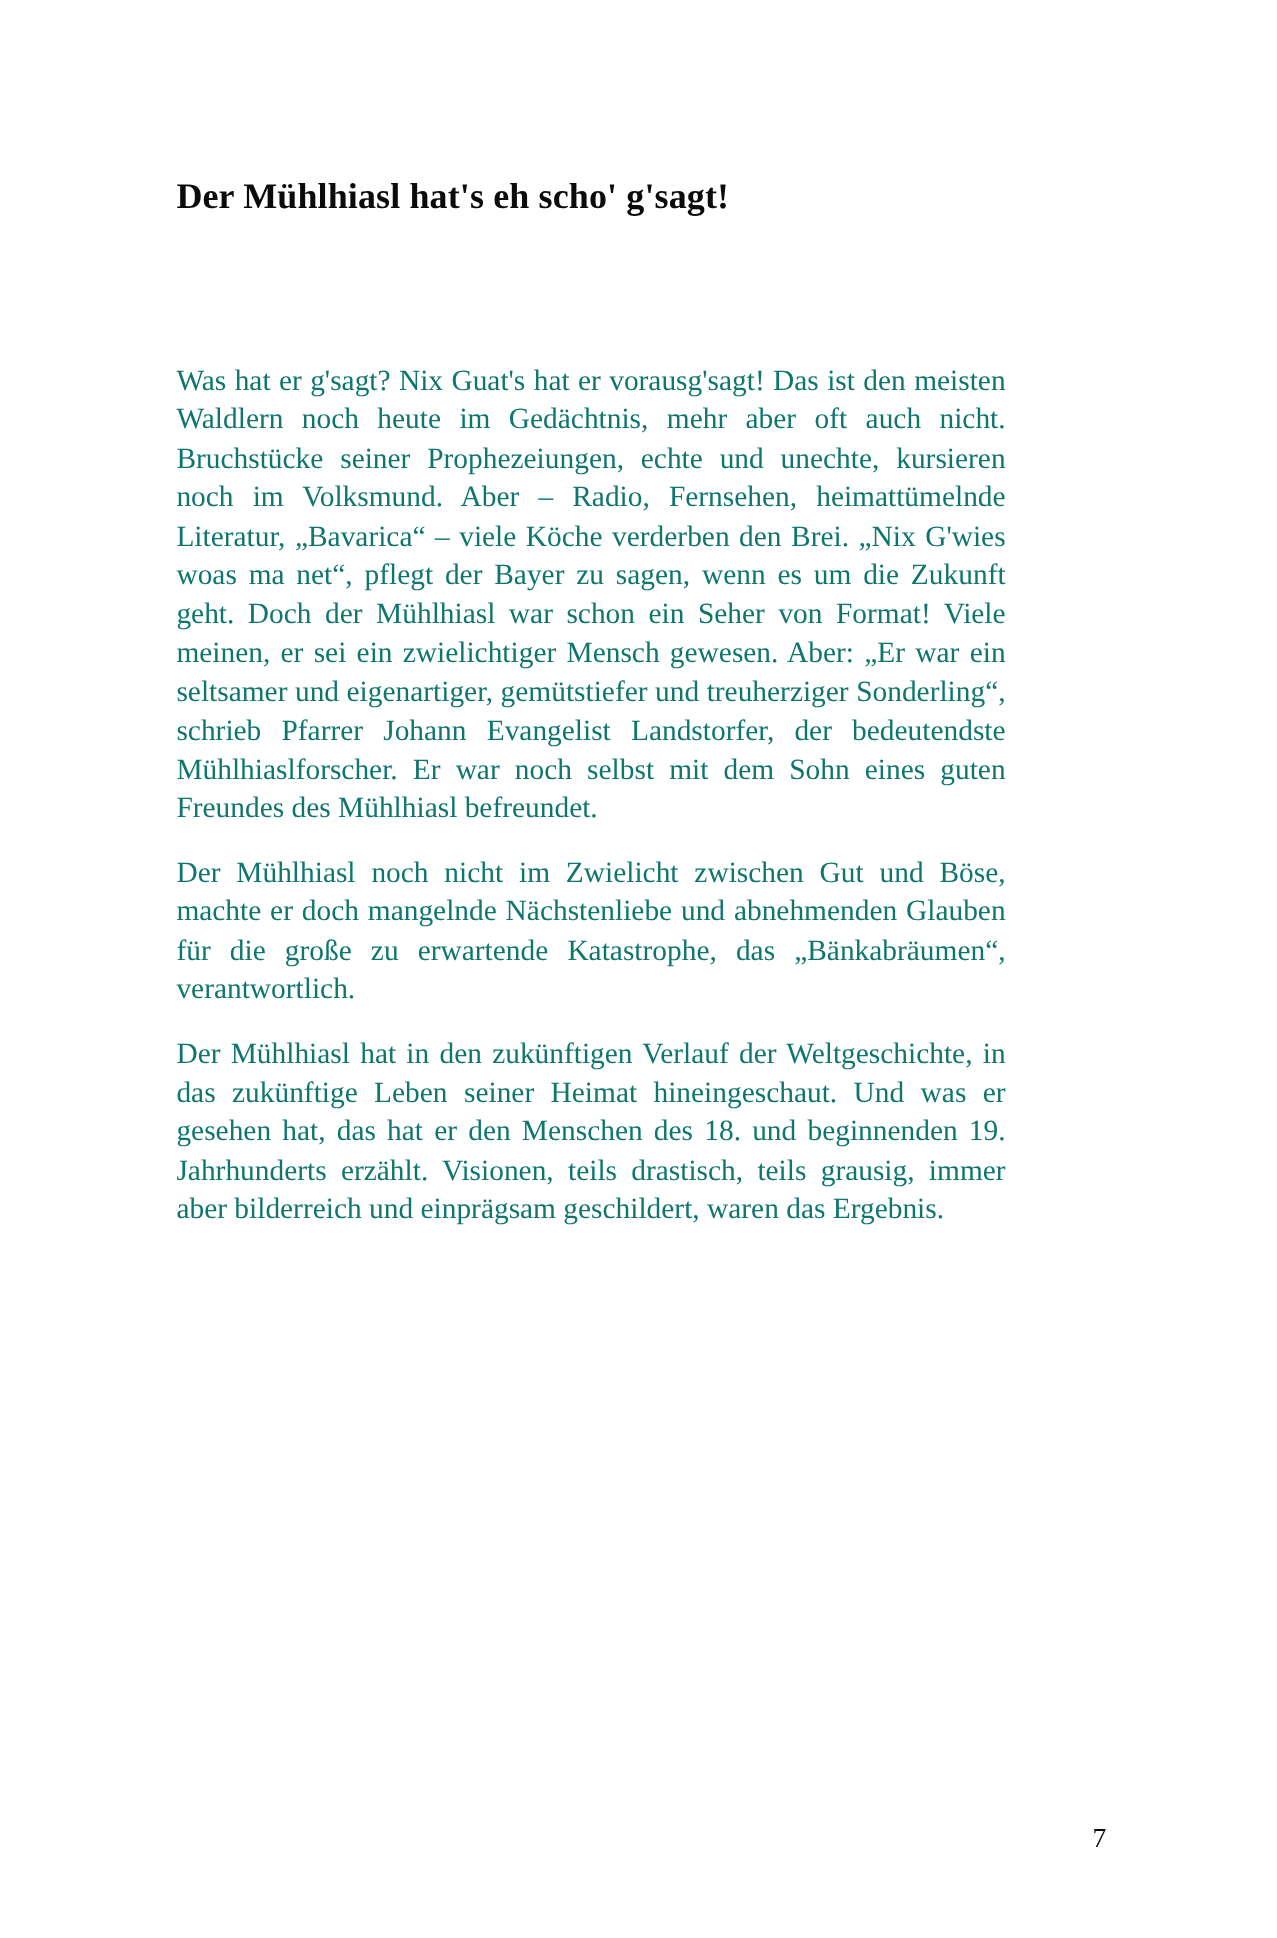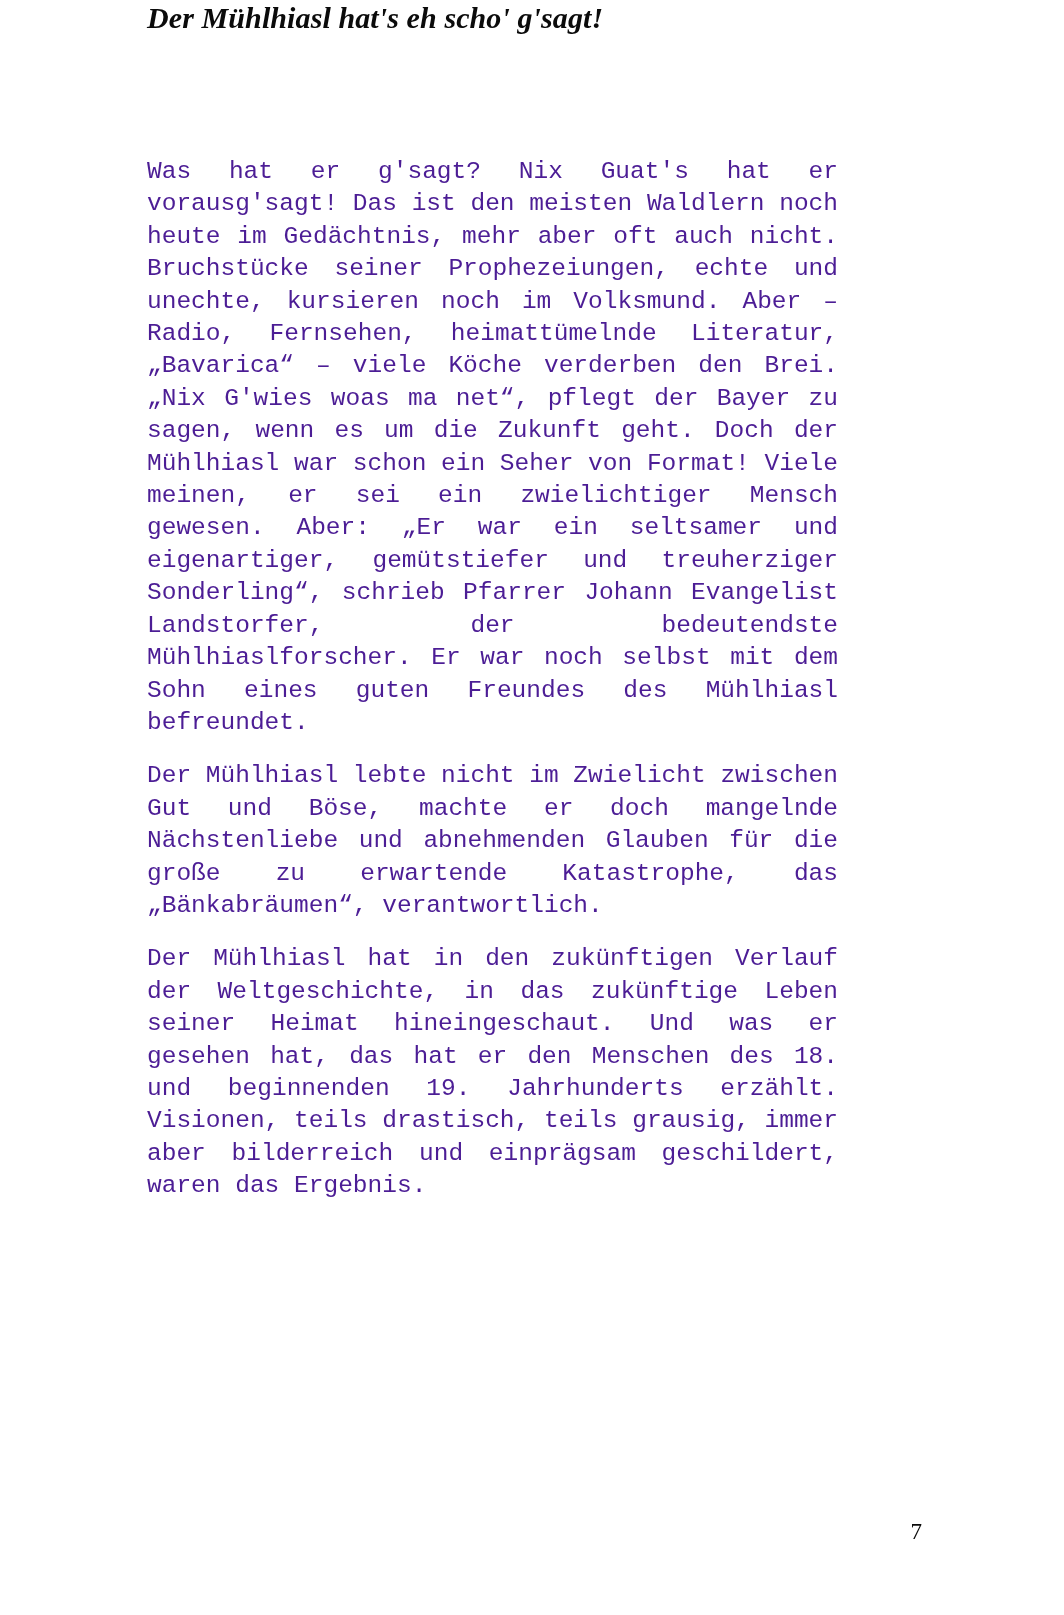--- a/index.html
+++ b/index.html
@@ -29,38 +29,37 @@
     top: 0;
     width: 691px;
   }
 
   .page-title {
     font-size: 30px;
     font-weight: bold;
     line-height: 1.2;
     letter-spacing: 0.1px;
     margin: 0;
+    padding-top: 146px;
     text-align: left;
     color: #0b0b0b;
-    font-style: italic;
   }
 
   .body-block {
     padding-top: 120px;
   }
 
   .body-paragraph {
     font-size: 24.5px;
     line-height: 32.4px;
     text-align: justify;
     text-justify: inter-word;
     margin: 0 0 21px 0;
-    color: #4c1d95;
+    color: #0f766e;
     hyphens: manual;
-    font-family: Liberation Mono, monospace;
     -webkit-hyphens: manual;
   }
 
   .body-paragraph:last-child {
     margin-bottom: 16px;
   }
 
   .page-number {
     position: absolute;
     right: 142px;
@@ -75,21 +74,21 @@
 <body>
 
 <div class="page">
 
   <div class="content-column">
 
     <h1 class="page-title">Der Mühlhiasl hat's eh scho' g'sagt!</h1>
 
     <div class="body-block">
       <p class="body-paragraph">Was hat er g'sagt? Nix Guat's hat er vorausg'sagt! Das ist den meisten Waldlern noch heute im Gedächtnis, mehr aber oft auch nicht. Bruchstücke seiner Prophezeiungen, echte und unechte, kursieren noch im Volksmund. Aber – Radio, Fernsehen, heimattümelnde Literatur, „Bavarica“ – viele Köche verderben den Brei. „Nix G'wies woas ma net“, pflegt der Bayer zu sagen, wenn es um die Zukunft geht. Doch der Mühlhiasl war schon ein Seher von Format! Viele meinen, er sei ein zwielichtiger Mensch gewesen. Aber: „Er war ein seltsamer und eigenartiger, gemütstiefer und treuherziger Sonderling“, schrieb Pfarrer Johann Evangelist Landstorfer, der bedeutendste Mühlhiaslforscher. Er war noch selbst mit dem Sohn eines guten Freundes des Mühlhiasl befreundet.</p>
-      <p class="body-paragraph">Der Mühlhiasl lebte nicht im Zwielicht zwischen Gut und Böse, machte er doch mangelnde Nächstenliebe und abnehmenden Glauben für die große zu erwartende Katastrophe, das „Bänkabräumen“, verantwortlich.</p>
+      <p class="body-paragraph">Der Mühlhiasl noch nicht im Zwielicht zwischen Gut und Böse, machte er doch mangelnde Nächstenliebe und abnehmenden Glauben für die große zu erwartende Katastrophe, das „Bänkabräumen“, verantwortlich.</p>
       <p class="body-paragraph">Der Mühlhiasl hat in den zukünftigen Verlauf der Weltgeschichte, in das zukünftige Leben seiner Heimat hineingeschaut. Und was er gesehen hat, das hat er den Menschen des 18. und beginnenden 19. Jahrhunderts erzählt. Visionen, teils drastisch, teils grausig, immer aber bilderreich und einprägsam geschildert, waren das Ergebnis.</p>
     </div>
 
   </div>
 
   <div class="page-number">7</div>
 
 </div>
 
 </body></html>

